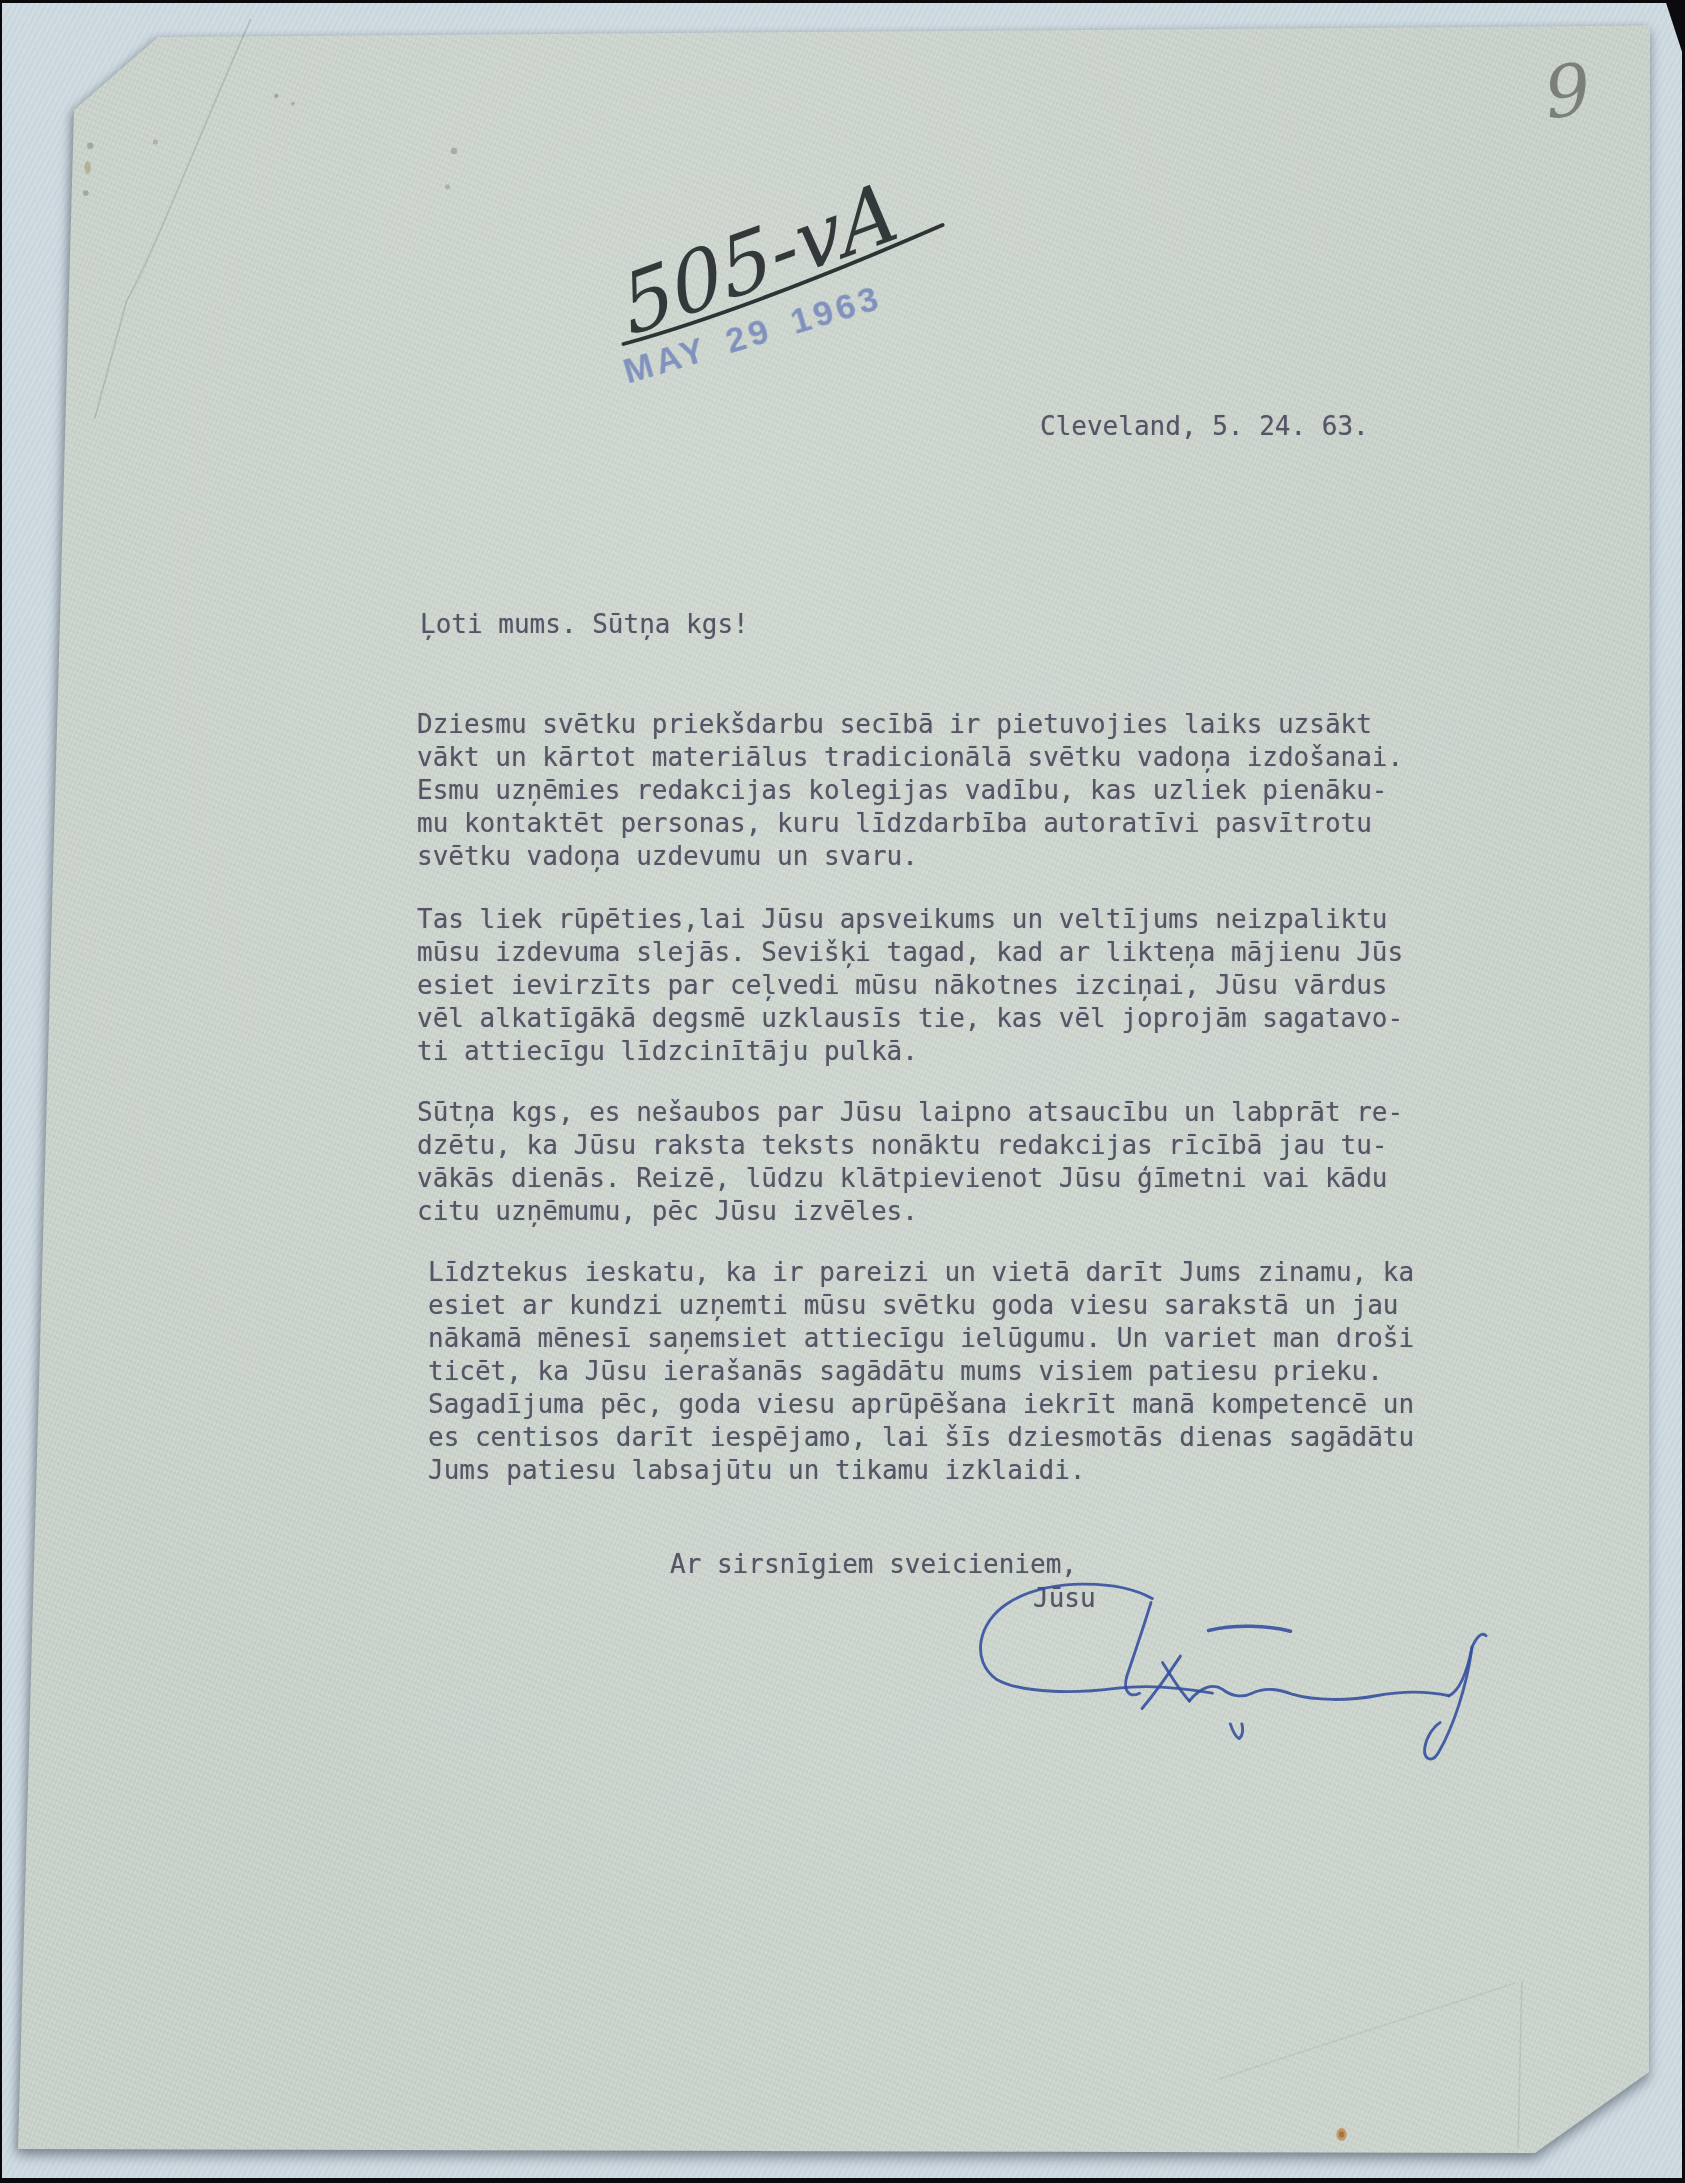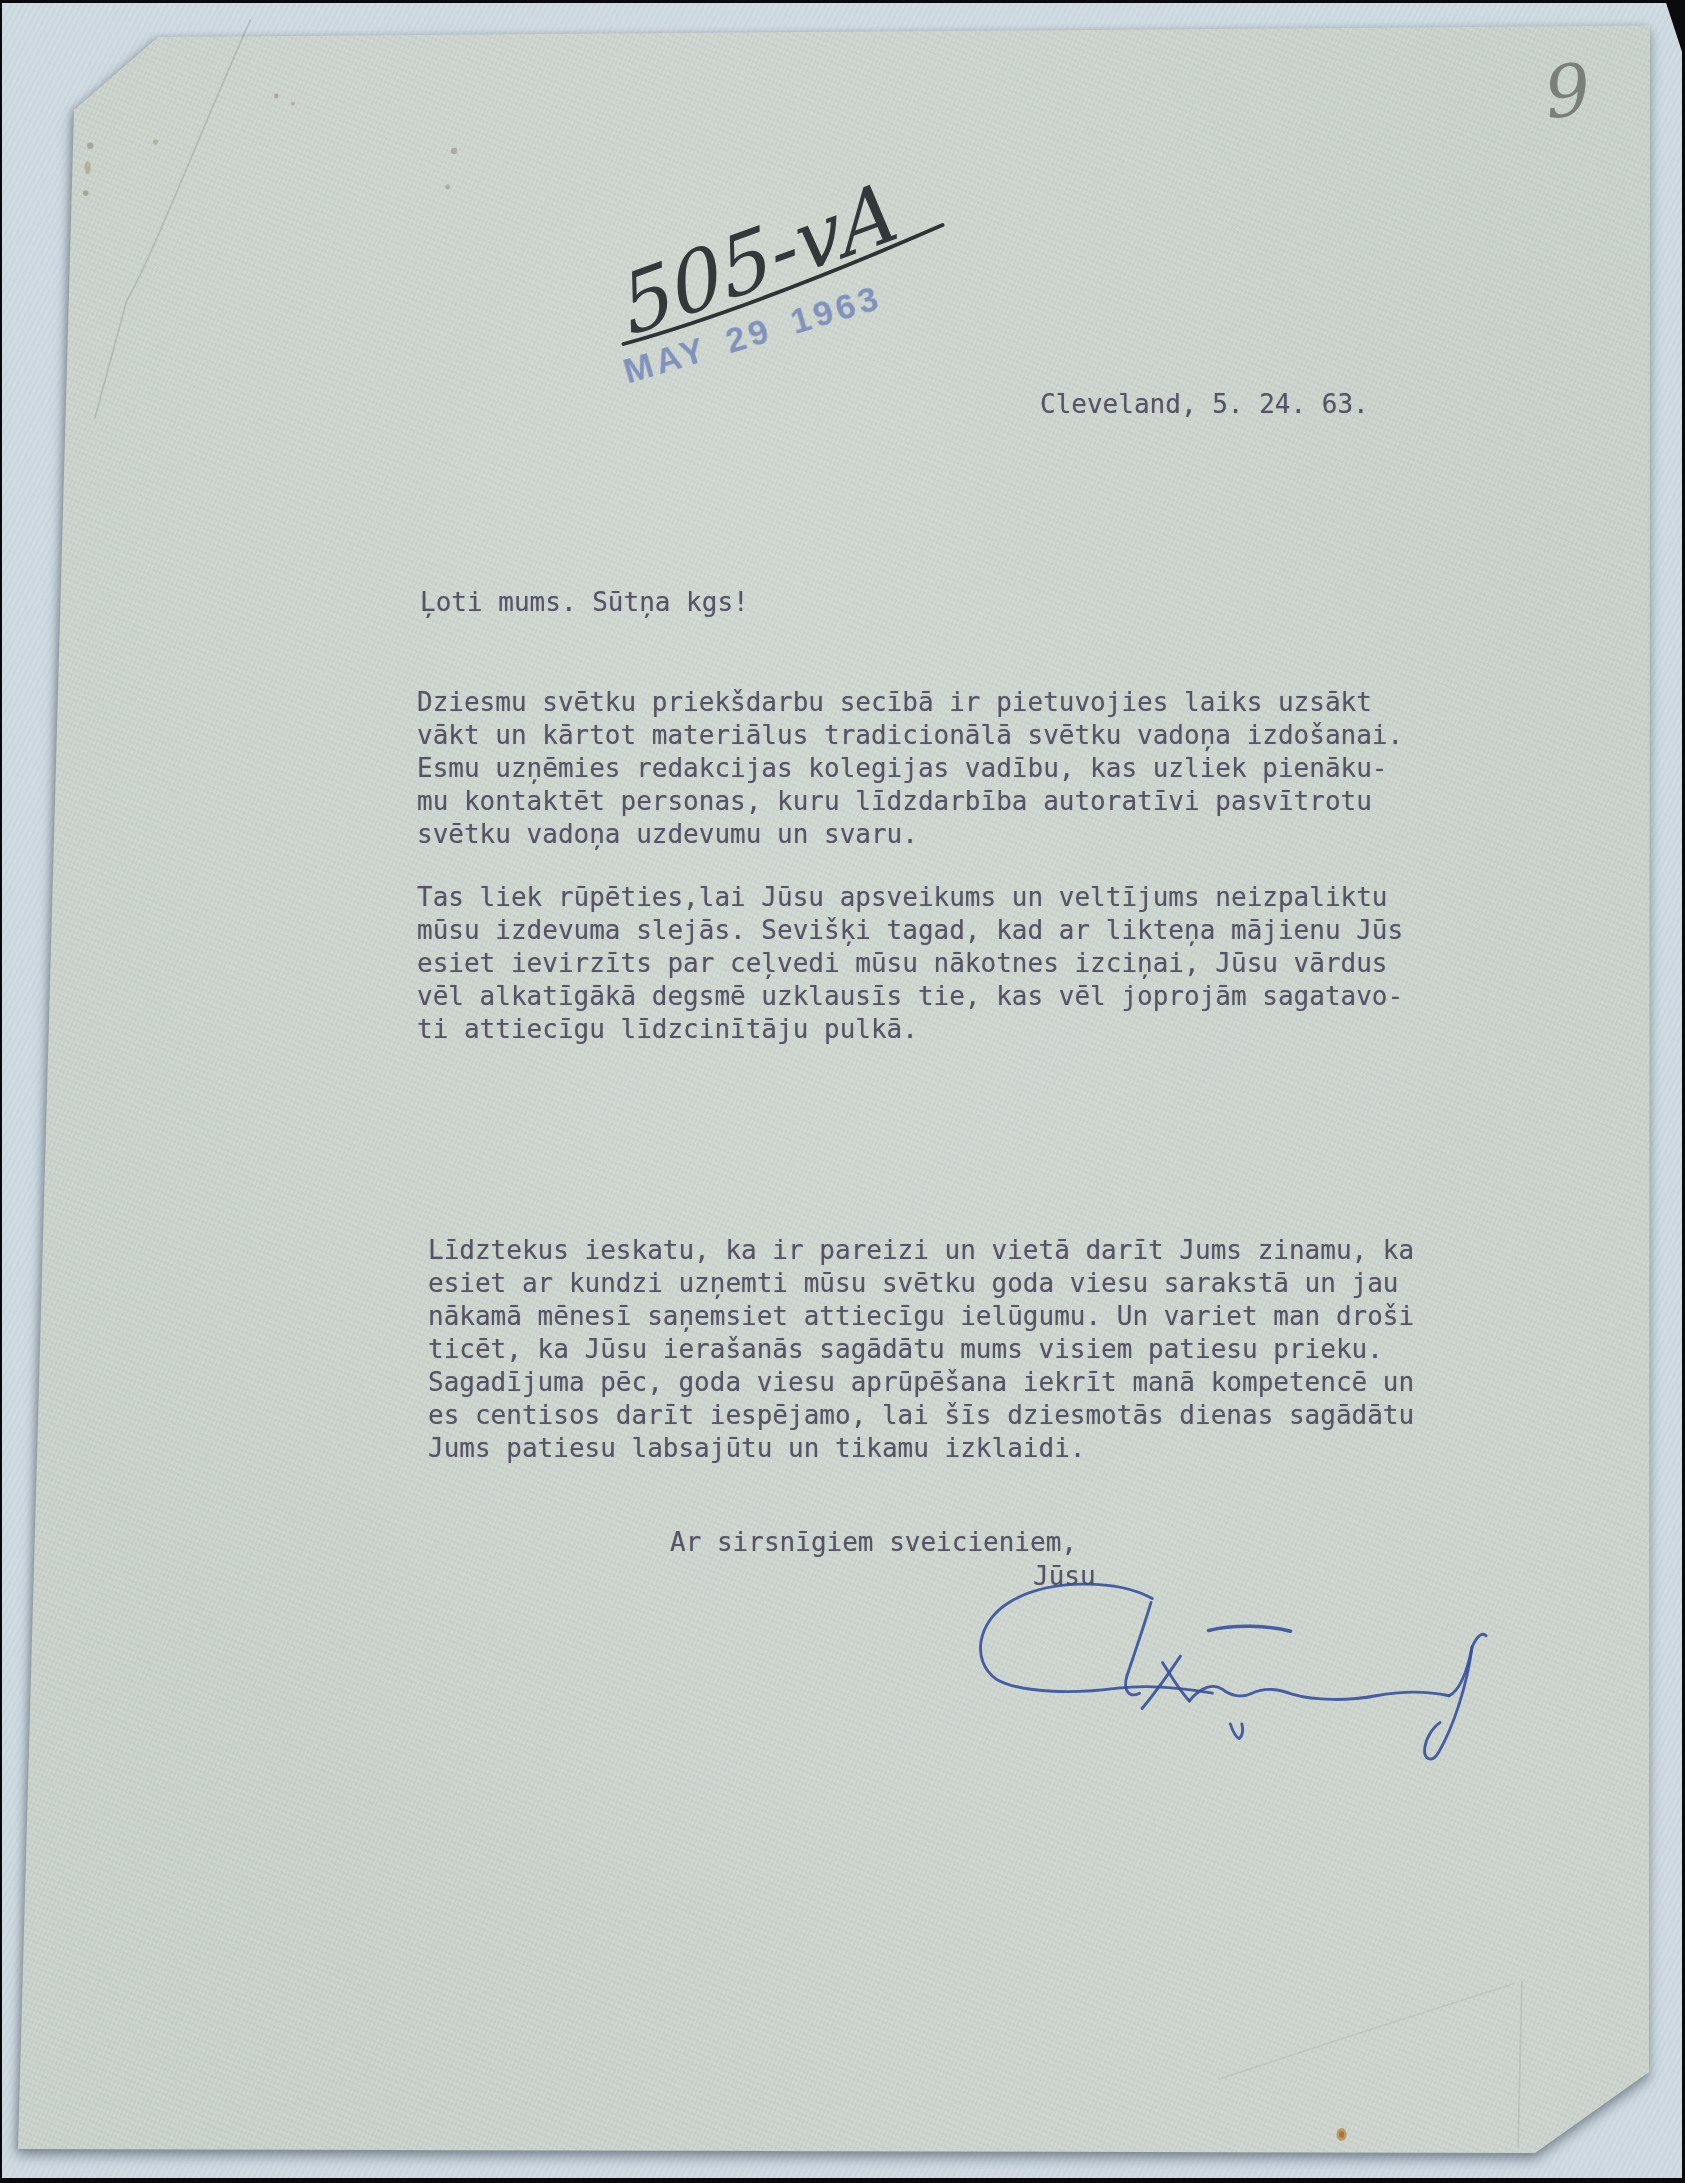--- a/index.html
+++ b/index.html
@@ -18,21 +18,21 @@
     clip-path:polygon(158px 37px, 1650px 25.6px, 1649px 2072px, 1535px 2153px, 18px 2149px, 74px 110px);
     background:
       radial-gradient(ellipse at 42% 28%, rgba(255,255,255,0.12), rgba(0,0,0,0) 62%),
       radial-gradient(ellipse at 70% 80%, rgba(255,255,255,0.08), rgba(0,0,0,0) 55%),
       repeating-linear-gradient(113deg, rgba(255,255,255,0.055) 0 1.9px, rgba(135,148,138,0.05) 1.9px 3.8px),
       repeating-linear-gradient(22deg, rgba(255,255,255,0.04) 0 3.2px, rgba(120,134,126,0.04) 3.2px 5.8px),
       #c9d2ca;}
   
   .type{position:absolute;white-space:pre;font-family:"DejaVu Sans Mono",monospace;
         font-size:26px;line-height:33px;color:rgba(77,75,94,0.88);
-        text-shadow:0 0 0.8px rgba(77,75,94,0.5);letter-spacing:0;}
+        text-shadow:0 0 0.8px rgba(77,75,94,0.5);letter-spacing:0;margin-top:22px;}
   #dateline{left:1040px;top:388px;}
   #salutation{left:420px;top:586px;}
   #para-1{left:417px;top:686px;}
   #para-2{left:417px;top:881px;}
   #para-3{left:417px;top:1074px;}
   #para-4{left:428px;top:1234px;}
   #closing{left:670px;top:1526px;}
   #signoff{left:1033px;top:1560px;}
   
   #stamp{position:absolute;left:619px;top:354px;transform:rotate(-16.5deg);transform-origin:0 0;
@@ -58,20 +58,24 @@
 Esmu uzņēmies redakcijas kolegijas vadību, kas uzliek pienāku-
 mu kontaktēt personas, kuru līdzdarbība autoratīvi pasvītrotu
 svētku vadoņa uzdevumu un svaru.</div>
 
       <div class="type" id="para-2">Tas liek rūpēties,lai Jūsu apsveikums un veltījums neizpaliktu
 mūsu izdevuma slejās. Sevišķi tagad, kad ar likteņa mājienu Jūs
 esiet ievirzīts par ceļvedi mūsu nākotnes izciņai, Jūsu vārdus
 vēl alkatīgākā degsmē uzklausīs tie, kas vēl joprojām sagatavo-
 ti attiecīgu līdzcinītāju pulkā.</div>
 
+      <div class="type" id="para-3">Sūtņa kgs, es nešaubos par Jūsu laipno atsaucību un labprāt re-
+dzētu, ka Jūsu raksta teksts nonāktu redakcijas rīcībā jau tu-
+vākās dienās. Reizē, lūdzu klātpievienot Jūsu ģīmetni vai kādu
+citu uzņēmumu, pēc Jūsu izvēles.</div>
 
       <div class="type" id="para-4">Līdztekus ieskatu, ka ir pareizi un vietā darīt Jums zinamu, ka
 esiet ar kundzi uzņemti mūsu svētku goda viesu sarakstā un jau
 nākamā mēnesī saņemsiet attiecīgu ielūgumu. Un variet man droši
 ticēt, ka Jūsu ierašanās sagādātu mums visiem patiesu prieku.
 Sagadījuma pēc, goda viesu aprūpēšana iekrīt manā kompetencē un
 es centisos darīt iespējamo, lai šīs dziesmotās dienas sagādātu
 Jums patiesu labsajūtu un tikamu izklaidi.</div>
 
       <div class="type" id="closing">Ar sirsnīgiem sveicieniem,</div>

